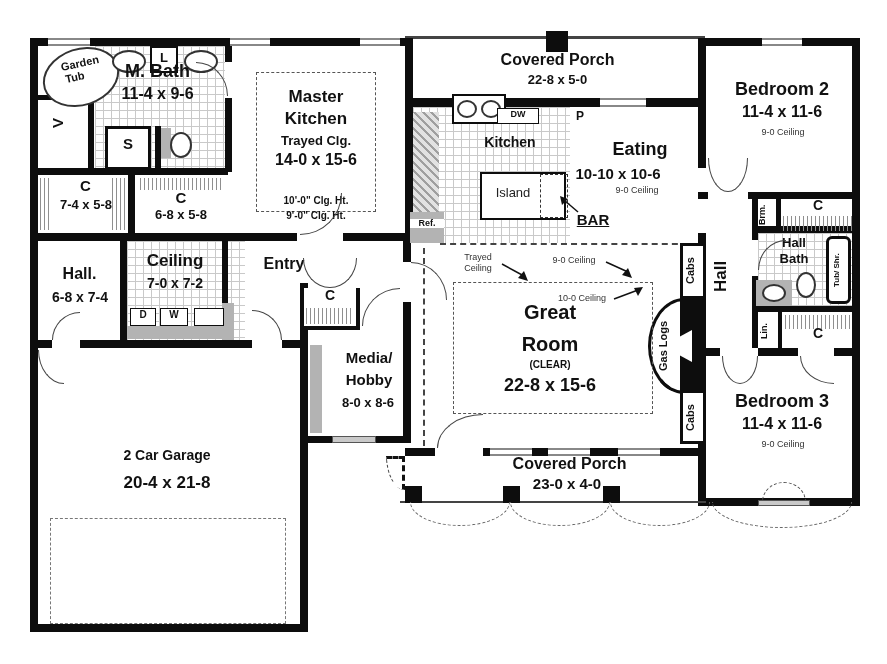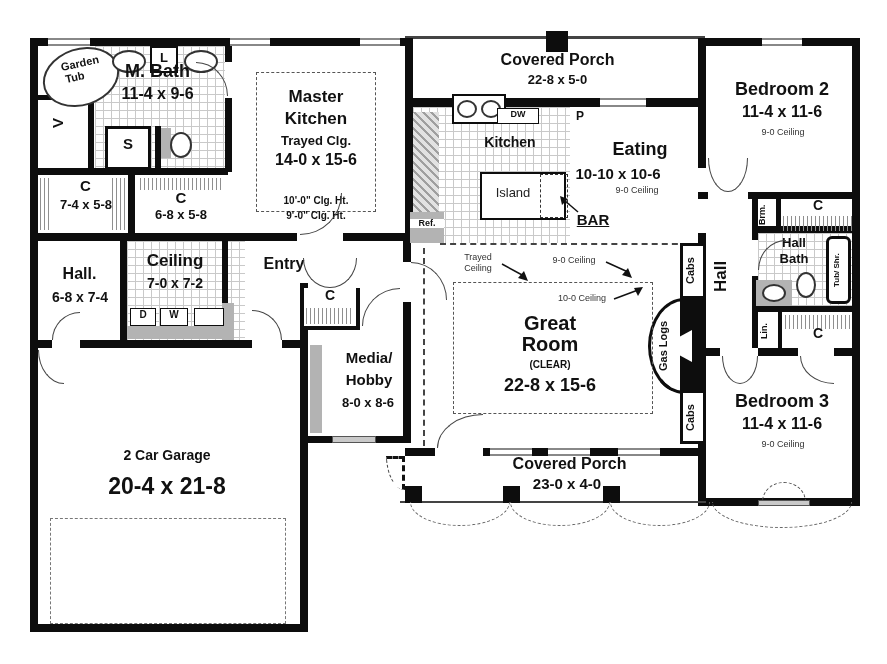--- a/index.html
+++ b/index.html
@@ -190,21 +190,21 @@
   <span class="lbl" style="left:544px;top:256px;width:60px;font-size:9px;font-weight:normal;color:#333;">9-0 Ceiling</span>
   <svg style="position:absolute;left:604px;top:258px;" width="30" height="22">
       <line x1="2" y1="4" x2="24" y2="14" stroke="#111" stroke-width="1.5"></line>
       <polygon points="28,20 18,17 24,10" fill="#111"></polygon>
     </svg>
   <span class="lbl" style="left:550px;top:294px;width:64px;font-size:9px;font-weight:normal;color:#333;">10-0 Ceiling</span>
   <svg style="position:absolute;left:612px;top:286px;" width="32" height="16">
       <line x1="2" y1="13" x2="26" y2="4" stroke="#111" stroke-width="1.5"></line>
       <polygon points="31,1 22,2 26,10" fill="#111"></polygon>
     </svg>
-  <span class="lbl" style="left:495px;top:313px;width:110px;font-size:20px;">Great</span>
+  <span class="lbl" style="left:495px;top:302px;width:110px;font-size:20px;">Great</span>
   <span class="lbl" style="left:495px;top:334px;width:110px;font-size:20px;">Room</span>
   <span class="lbl" style="left:500px;top:360px;width:100px;font-size:10px;">(CLEAR)</span>
   <span class="lbl" style="left:490px;top:376px;width:120px;font-size:18px;">22-8 x 15-6</span>
 
   <div class="w" style="left:120px;top:241px;width:7px;height:99px;"></div>
   <div class="w" style="left:222px;top:241px;width:6px;height:62px;"></div>
   <div class="gray" style="left:222px;top:303px;width:12px;height:37px;"></div>
   <span class="lbl" style="left:42px;top:266px;width:75px;font-size:16px;">Hall.</span>
   <span class="lbl" style="left:38px;top:290px;width:84px;font-size:14px;">6-8 x 7-4</span>
   <span class="lbl" style="left:130px;top:252px;width:90px;font-size:17px;">Ceiling</span>
@@ -220,21 +220,21 @@
   <div style="position:absolute;left:300px;top:288px;width:60px;height:42px;border:4px solid #0d0d0d;border-top:none;box-sizing:border-box;background:#fff;"></div>
   <span class="lbl" style="left:302px;top:288px;width:56px;font-size:14px;">C</span>
   <div class="hatch" style="left:306px;top:308px;width:48px;height:16px;"></div>
 
   <div class="gray" style="left:310px;top:345px;width:12px;height:88px;"></div>
   <span class="lbl" style="left:330px;top:350px;width:78px;font-size:15px;">Media/</span>
   <span class="lbl" style="left:330px;top:372px;width:78px;font-size:15px;">Hobby</span>
   <span class="lbl" style="left:328px;top:396px;width:80px;font-size:13px;">8-0 x 8-6</span>
 
   <span class="lbl" style="left:92px;top:448px;width:150px;font-size:14px;">2 Car Garage</span>
-  <span class="lbl" style="left:98px;top:474px;width:138px;font-size:23px;">20-4 x 21-8</span>
+  <span class="lbl" style="left:98px;top:474px;width:138px;font-size:17px;">20-4 x 21-8</span>
   <div class="dash" style="left:50px;top:518px;width:236px;height:106px;border-color:#777;"></div>
 
   <span class="lbl" style="left:718px;top:392px;width:128px;font-size:18px;">Bedroom 3</span>
   <span class="lbl" style="left:728px;top:416px;width:108px;font-size:16px;">11-4 x 11-6</span>
   <span class="lbl" style="left:748px;top:440px;width:70px;font-size:9px;font-weight:normal;color:#333;">9-0 Ceiling</span>
   <div style="position:absolute;left:762px;top:482px;width:44px;height:20px;border:1.5px dashed #555;border-bottom:none;border-radius:100% 100% 0 0/200% 200% 0 0;box-sizing:border-box;"></div>
   <div class="winS" style="left:758px;top:500px;width:52px;height:6px;"></div>
 
   <span class="lbl" style="left:492px;top:456px;width:155px;font-size:16px;">Covered Porch</span>
   <span class="lbl" style="left:512px;top:476px;width:110px;font-size:15px;">23-0 x 4-0</span>

